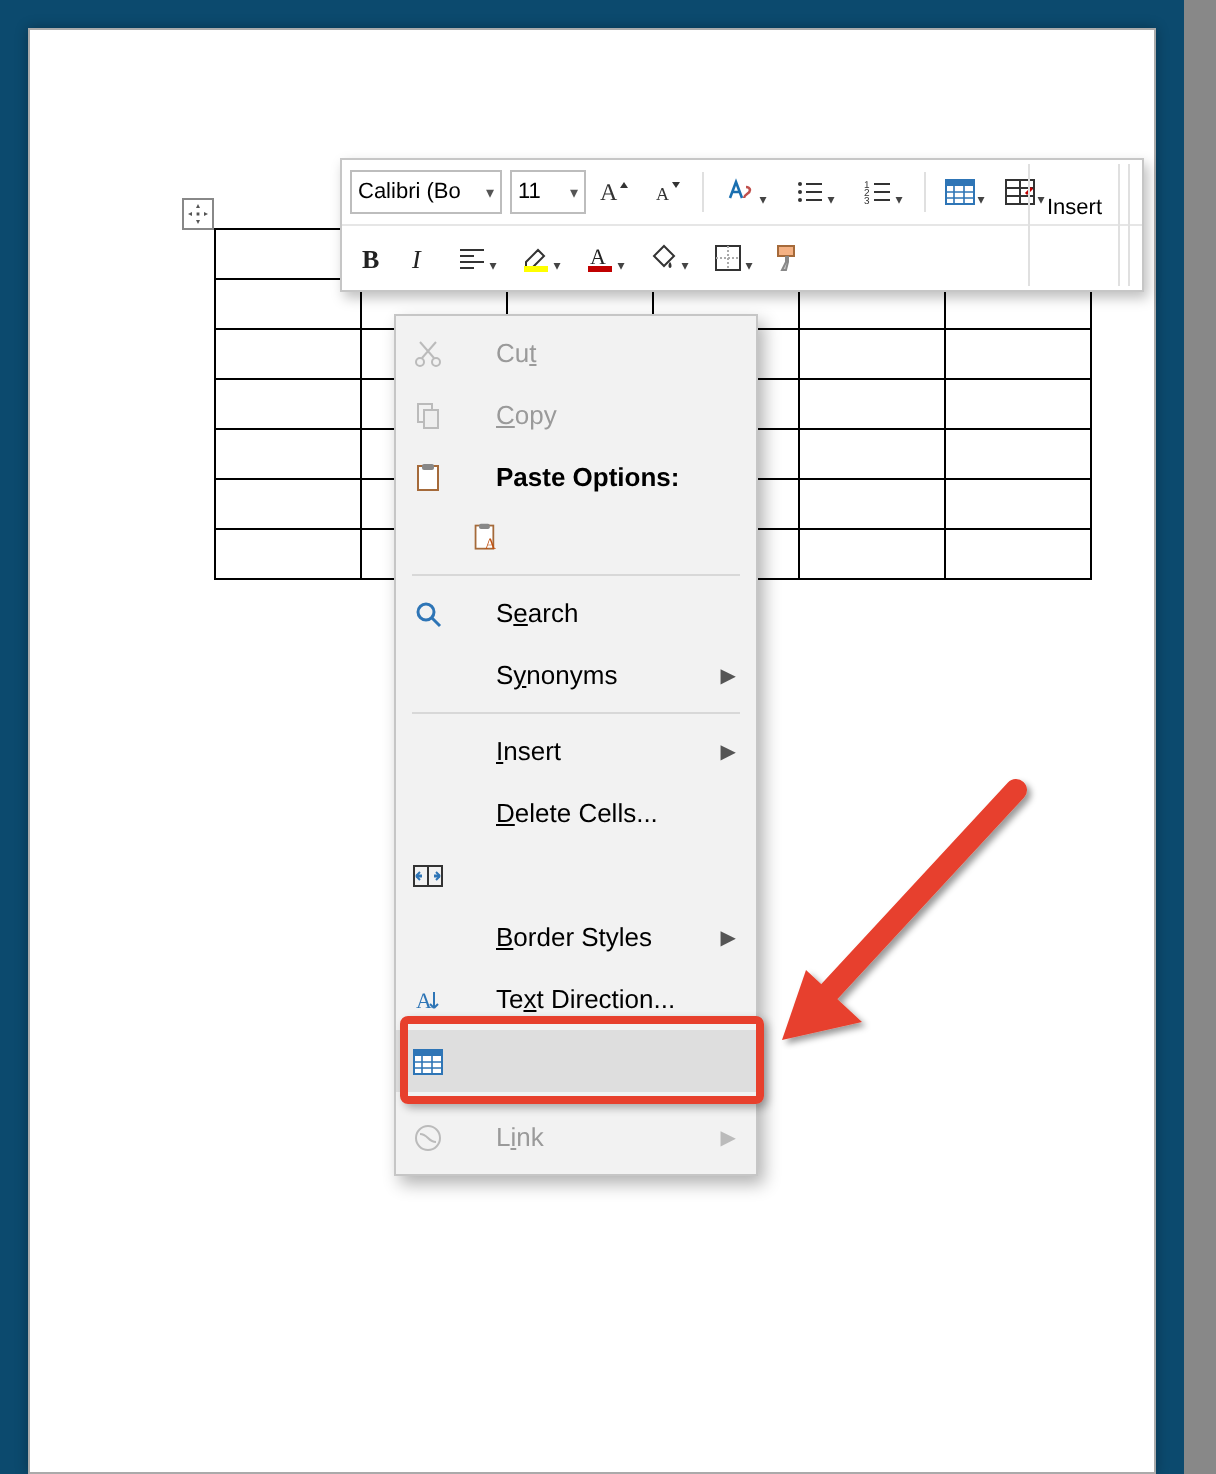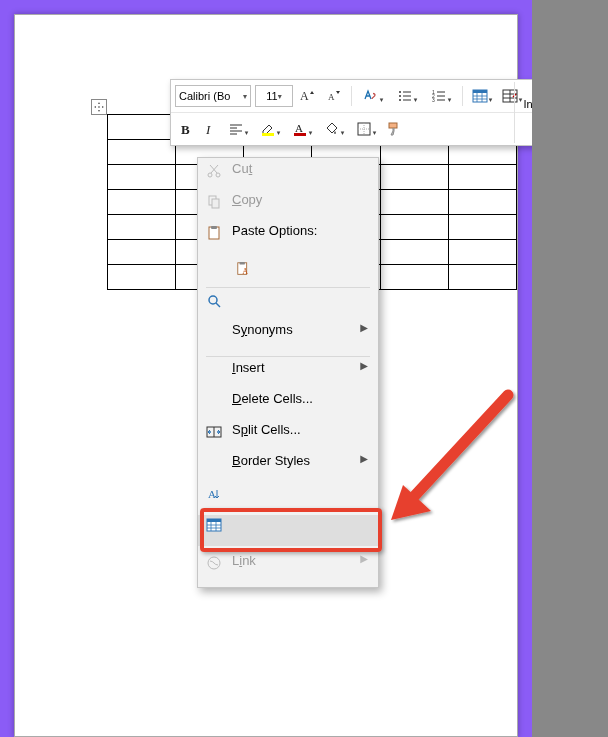--- a/index.html
+++ b/index.html
@@ -1,56 +1,56 @@
 <!DOCTYPE html>
 <html><head>
 <meta charset="utf-8">
 <style>
 html,body{margin:0;padding:0;background:#888;font-family:"Segoe UI",Tahoma,sans-serif;font-size:12px;color:#000}
-.stage{position:relative;width:532px;height:737px;background:#8b5cf6;overflow:hidden}
+.stage{position:relative;width:592px;height:737px;background:#0c4a6e;overflow:hidden}
 .window{position:absolute;left:14px;top:14px;right:14px;bottom:0;background:#fff;border:1px solid #aaa;box-shadow:0 0 6px rgba(0,0,0,.3)}
 
 
 .movehandle{position:absolute;left:76px;top:84px;width:14px;height:14px;border:1px solid #888;background:#fff;display:flex;align-items:center;justify-content:center}
 .movehandle svg{width:10px;height:10px}
 
 
 .doc-table{position:absolute;left:92px;top:99px;border-collapse:collapse}
 .doc-table td{border:1px solid #000;width:70px;height:22px}
 
 
 .mini{position:absolute;left:155px;top:64px;width:400px;background:#fff;border:1px solid #c6c6c6;box-shadow:2px 3px 6px rgba(0,0,0,.25)}
 .mini-row{display:flex;align-items:center;height:28px}
 .mini-row.r1{border-bottom:1px solid #e6e6e6;padding:2px 4px;gap:4px}
 .mini-row.r2{padding:2px 4px;gap:2px}
 .font-name{width:68px;height:20px;border:1px solid #bdbdbd;font-size:11px;padding:0 3px;display:flex;align-items:center;justify-content:space-between;background:#fff}
-.font-size{width:30px;height:20px;border:1px solid #bdbdbd;font-size:11px;padding:0 3px;display:flex;align-items:center;justify-content:center;background:#fff}
+.font-size{width:30px;height:20px;border:1px solid #bdbdbd;font-size:11px;padding:0 3px;display:flex;align-items:center;justify-content:space-between;background:#fff}
 .caret{font-size:8px;color:#555}
 .btn{width:22px;height:22px;display:flex;align-items:center;justify-content:center;position:relative}
 .btnw{width:30px}
 .btn svg{width:16px;height:16px}
 .sep{width:1px;height:20px;background:#e0e0e0;margin:0 2px}
 .dd-caret{font-size:7px;color:#444;align-self:flex-end;margin-left:1px;margin-bottom:3px}
 .txtbtn{display:flex;flex-direction:column;align-items:center;justify-content:center;font-size:11px;padding:0 6px;height:44px;line-height:12px;text-align:center}
 .mini .bigbtns{display:flex;position:absolute;right:4px;top:2px;bottom:2px}
 .mini .bigsep{width:1px;background:#e0e0e0;margin:0 2px}
 
 
 .ctx{position:absolute;left:182px;top:142px;width:180px;background:#f2f2f2;border:1px solid #c6c6c6;box-shadow:3px 4px 8px rgba(0,0,0,.3);padding:3px 0}
-.ctx-item{display:flex;height:31px;padding:0 10px 0 6px;gap:8px}
+.ctx-item{display:flex;align-items:center;height:31px;padding:0 10px 0 6px;gap:24px}
 .ctx-item.disabled{color:#9a9a9a}
 .ctx-item.hover{background:#dedede}
 .ctx-ico{width:20px;height:20px;display:flex;align-items:center;justify-content:center;flex-shrink:0}
 .ctx-ico svg{width:16px;height:16px}
 .ctx-label{flex:1;font-size:13px}
 .ctx-arrow{font-size:10px;color:#555}
 .ctx-item.disabled .ctx-arrow{color:#bbb}
 .ctx-sep{height:1px;background:#d8d8d8;margin:3px 8px}
 .ctx-sub{padding-left:36px;display:flex;align-items:center;height:30px}
-.ctx-title{font-weight:400}
+.ctx-title{font-weight:700}
 
 
 .callout-box{position:absolute;left:185px;top:493px;width:174px;height:36px;border:4px solid #e7402d;border-radius:4px;box-shadow:2px 2px 4px rgba(0,0,0,.3);pointer-events:none}
 .callout-arrow{position:absolute;left:368px;top:370px;width:140px;height:150px;pointer-events:none}
 
 
 .ak{text-decoration:underline}
 </style>
 </head>
 <body>
@@ -292,20 +292,21 @@
           </span>
  </div>
  <div class="ctx-sep"></div>
  <div class="ctx-item">
   <span class="ctx-ico">
             <svg viewBox="0 0 16 16">
               <circle cx="7" cy="7" r="4" fill="none" stroke="#2e75b6" stroke-width="1.5"></circle>
               <path d="M10 10l4 4" stroke="#2e75b6" stroke-width="1.5"></path>
             </svg>
           </span>
+  <span class="ctx-label">S<span class="ak">e</span>arch</span>
  </div>
  <div class="ctx-item">
   <span class="ctx-ico"></span>
   <span class="ctx-label">S<span class="ak">y</span>nonyms</span>
   <span class="ctx-arrow">▶</span>
  </div>
  <div class="ctx-sep"></div>
  <div class="ctx-item">
   <span class="ctx-ico"></span>
   <span class="ctx-label"><span class="ak">I</span>nsert</span>
@@ -317,34 +318,34 @@
  </div>
  <div class="ctx-item">
   <span class="ctx-ico">
             <svg viewBox="0 0 16 16">
               <rect x="1" y="3" width="14" height="10" fill="none" stroke="#333"></rect>
               <path d="M8 3v10" stroke="#333"></path>
               <path d="M5 8H2M11 8h3" stroke="#2e75b6" stroke-width="1.5"></path>
               <path d="M2 8l2-2M2 8l2 2M14 8l-2-2M14 8l-2 2" stroke="#2e75b6"></path>
             </svg>
           </span>
-  <span class="ctx-label">S<span class="ak">p</span>lit Cells...</span>
  </div>
  <div class="ctx-item">
   <span class="ctx-ico"></span>
   <span class="ctx-label"><span class="ak">B</span>order Styles</span>
   <span class="ctx-arrow">▶</span>
  </div>
  <div class="ctx-item">
   <span class="ctx-ico">
             <svg viewBox="0 0 16 16">
               <text x="2" y="12" font-size="11" fill="#2e75b6" font-family="Times">A</text>
               <path d="M11 4v8M11 12l-2-2M11 12l2-2" stroke="#2e75b6"></path>
             </svg>
           </span>
+  <span class="ctx-label">Te<span class="ak">x</span>t Direction...</span>
  </div>
  <div class="ctx-item hover">
   <span class="ctx-ico">
             <svg viewBox="0 0 16 16">
               <rect x="1" y="2" width="14" height="12" fill="#fff" stroke="#2e75b6"></rect>
               <rect x="1" y="2" width="14" height="3" fill="#2e75b6"></rect>
               <path d="M1 8h14M1 11h14M5 5v9M10 5v9" stroke="#2e75b6" stroke-width=".8"></path>
             </svg>
           </span>
  </div>

